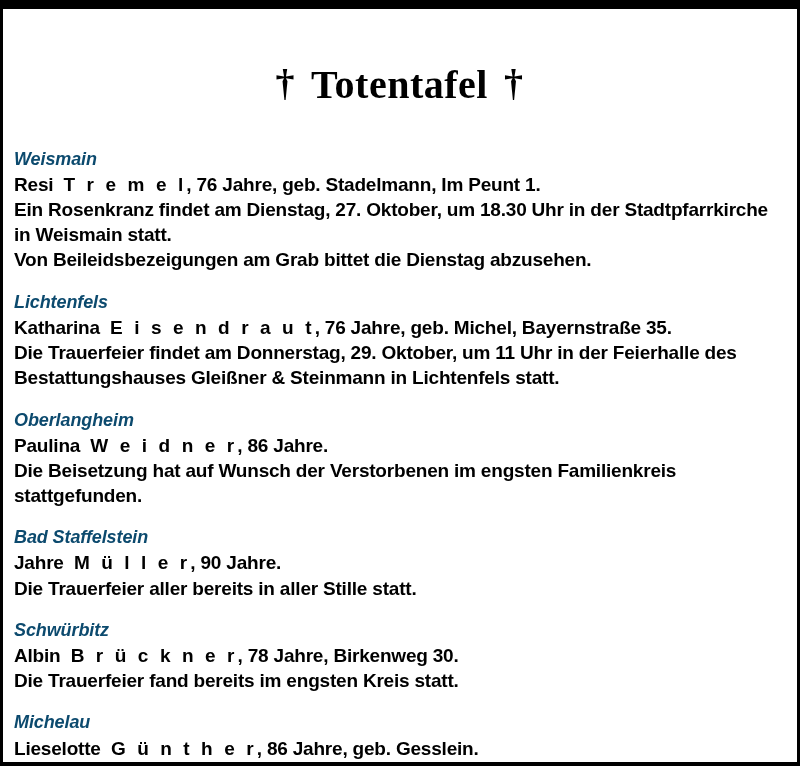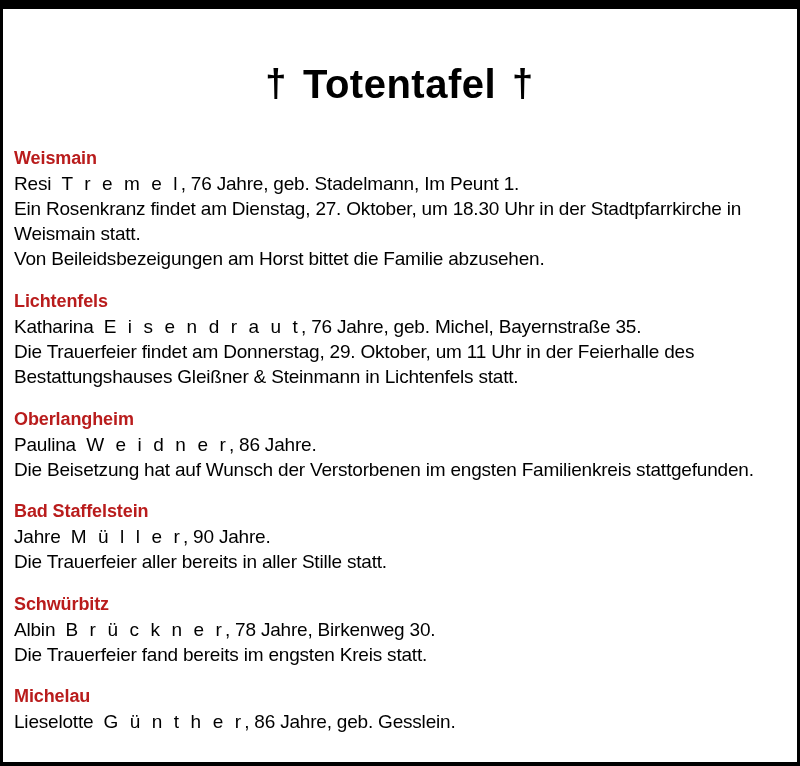--- a/index.html
+++ b/index.html
@@ -42,21 +42,21 @@
 
   .masthead {
     text-align: center;
     font-size: 40px;
     font-weight: bold;
     color: #000000;
     letter-spacing: 0.5px;
     line-height: 1;
     padding-top: 28px;
     padding-bottom: 6px;
-    font-family: Liberation Sans, sans-serif;
+    font-family: Liberation Serif, serif;
   }
   .masthead .cross {
     font-size: 38px;
     font-weight: bold;
     vertical-align: 2px;
   }
   .masthead .cross-left  { margin-right: 16px; }
   .masthead .cross-right { margin-left: 16px; }
 
   .notices {
@@ -66,29 +66,30 @@
   .notice {
     margin-bottom: 18px;
   }
   .notice:last-child {
     margin-bottom: 0;
   }
 
   .place {
     font-size: 18px;
     font-weight: bold;
-    color: #b91c1c;
+    color: #0c4a6e;
     line-height: 1.28;
     margin: 0 0 1px 0;
     letter-spacing: -0.1px;
+    font-style: italic;
   }
 
   .line {
     font-size: 19px;
-    font-weight: normal;
+    font-weight: bold;
     color: #000000;
     line-height: 1.33;
     margin: 0;
     letter-spacing: -0.2px;
     text-align: left;
   }
 
   
   .surname {
     letter-spacing: 3.1px;
@@ -108,21 +109,21 @@
 
     <h1 class="masthead">
       <span class="cross cross-left">†</span><span class="title-text">Totentafel</span><span class="cross cross-right">†</span>
     </h1>
 
     <div class="notices">
         <div class="notice">
           <div class="place">Weismain</div>
           <div class="line"><span>Resi</span>&nbsp;&nbsp;<span class="surname">T r e m e l</span><span>, 76 Jahre, geb. Stadelmann, Im Peunt 1.</span></div>
           <div class="line">Ein Rosenkranz findet am Dienstag, 27. Oktober, um 18.30 Uhr in der Stadtpfarrkirche in Weismain statt.</div>
-          <div class="line">Von Beileidsbezeigungen am Horst bittet die Familie abzusehen.</div>
+          <div class="line">Von Beileidsbezeigungen am Grab bittet die Dienstag abzusehen.</div>
         </div>
         <div class="notice">
           <div class="place">Lichtenfels</div>
           <div class="line"><span>Katharina</span>&nbsp;&nbsp;<span class="surname">E i s e n d r a u t</span><span>, 76 Jahre, geb. Michel, Bayernstraße 35.</span></div>
           <div class="line">Die Trauerfeier findet am Donnerstag, 29. Oktober, um 11 Uhr in der Feierhalle des Bestattungshauses Gleißner &amp; Steinmann in Lichtenfels statt.</div>
         </div>
         <div class="notice">
           <div class="place">Oberlangheim</div>
           <div class="line"><span>Paulina</span>&nbsp;&nbsp;<span class="surname">W e i d n e r</span><span>, 86 Jahre.</span></div>
           <div class="line">Die Beisetzung hat auf Wunsch der Verstorbenen im engsten Familienkreis stattgefunden.</div>

